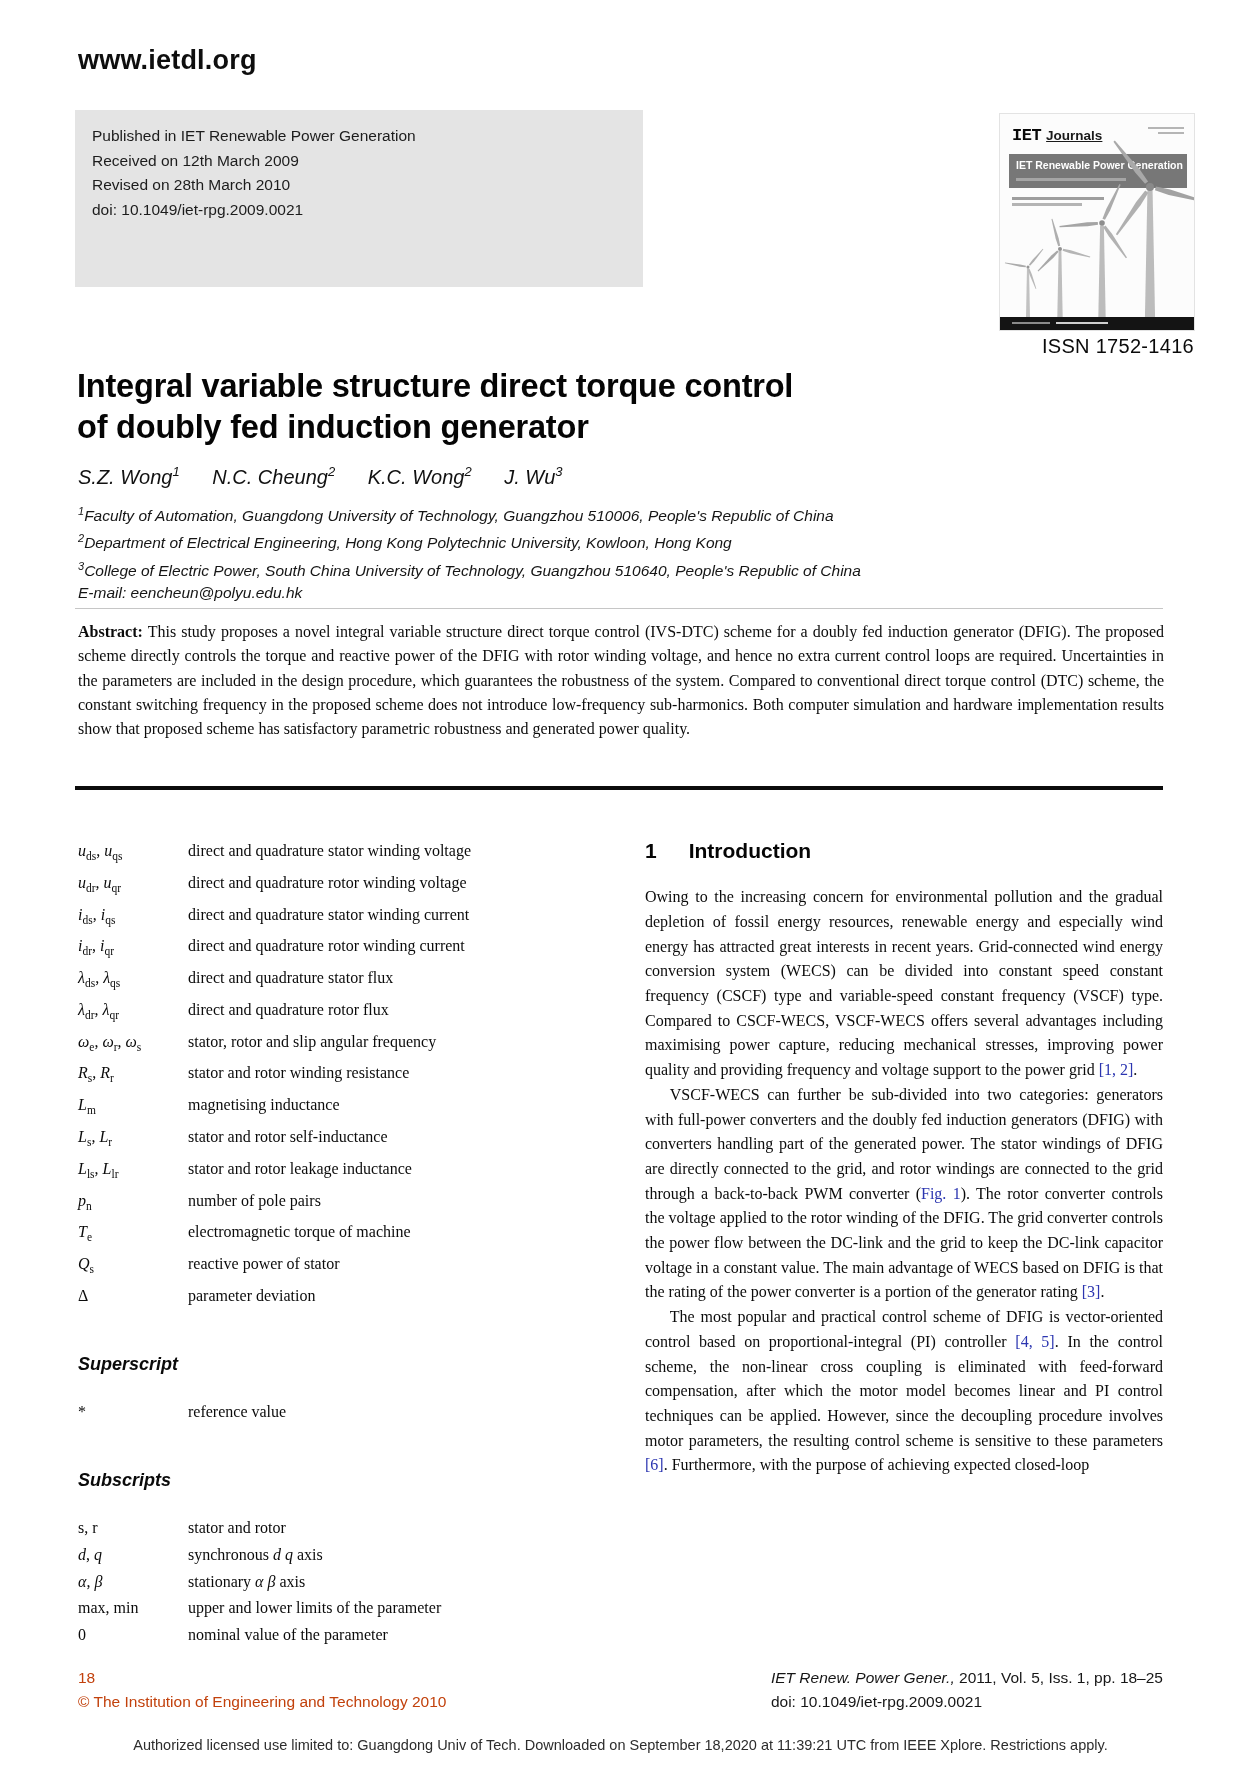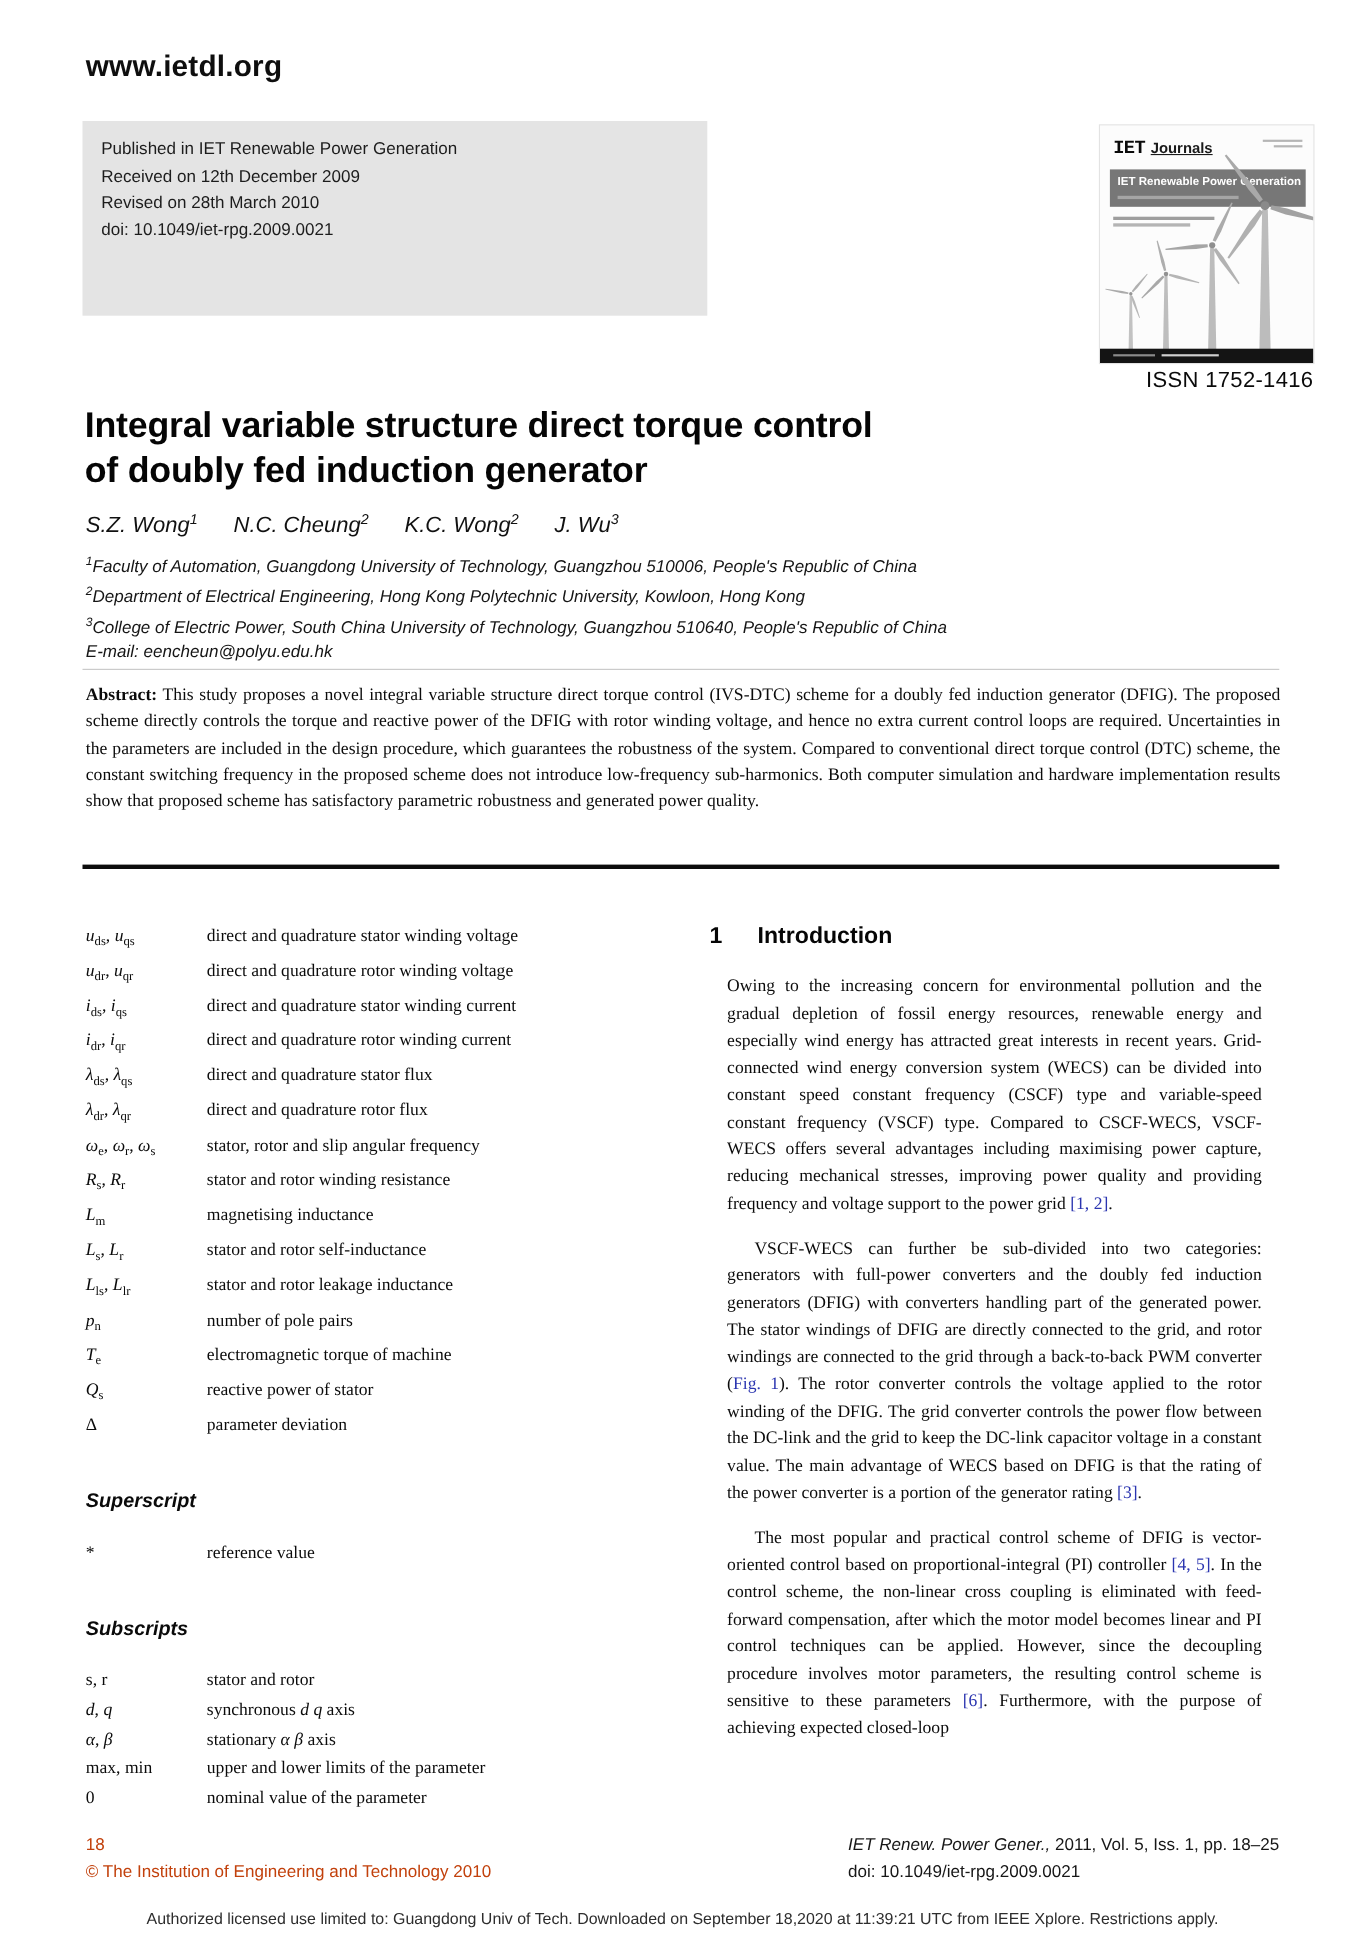--- a/index.html
+++ b/index.html
@@ -49,21 +49,21 @@
   .col-left  { position:absolute; left:78px;  top:838px; width:518px; }
   .col-right { position:absolute; left:645px; top:838px; width:518px; }
   .sec-head  { margin:0 0 24px; font:bold 21px/1.2 "Liberation Sans", sans-serif; color:#050505; }
   .intro-head { display:flex; gap:32px; margin:0 0 22px; font:bold 21px/1.2 "Liberation Sans", sans-serif; color:#050505; }
 
   .nrow  { display:flex; font:16px/26.6px "Liberation Serif", serif; color:#0b0b0b; }
   .nsym  { flex:0 0 110px; }
   sub { font-size:11.5px; }
   .sub-head { margin:44px 0 24px; font:italic bold 18px/1.2 "Liberation Sans", sans-serif; color:#0a0a0a; }
 
-  .para { margin:16px; font:16px/24.7px "Liberation Serif", serif; text-align:justify; color:#0b0b0b; }
+  .para { margin:0; font:16px/24.7px "Liberation Serif", serif; text-align:justify; color:#0b0b0b; }
   .para + .para { text-indent:1.55em; }
   .cite { color:var(--accent_link,#2b35b0); cursor:pointer; }
 
   
   .f-left  { position:absolute; left:78px; top:1666px; font:15.5px/24px "Liberation Sans", sans-serif; color:#c2410c; }
   .f-right { position:absolute; right:78px; top:1666px; text-align:left; font:15.5px/24px "Liberation Sans", sans-serif; color:#161616; }
   .jit { font-style:italic; }
   .license { position:absolute; left:0; right:0; top:1737px; text-align:center;
              font:14.5px/1.2 "Liberation Sans", sans-serif; color:#2d2d2d; }
 </style>
@@ -71,21 +71,21 @@
 <body>
 
 <div class="page">
 
   <div class="site">www.ietdl.org</div>
 
   <div class="pub-box">
 
       <div>Published in IET Renewable Power Generation</div>
 
-      <div>Received on 12th December 2009</div>
+      <div>Received on 12th March 2009</div>
 
       <div>Revised on 28th March 2010</div>
 
       <div>doi: 10.1049/iet-rpg.2009.0021</div>
     </div>
 
   <div class="cover">
     <div class="fineprint fp1"></div>
     <div class="fineprint fp2"></div>
     <div class="cover-logo">

